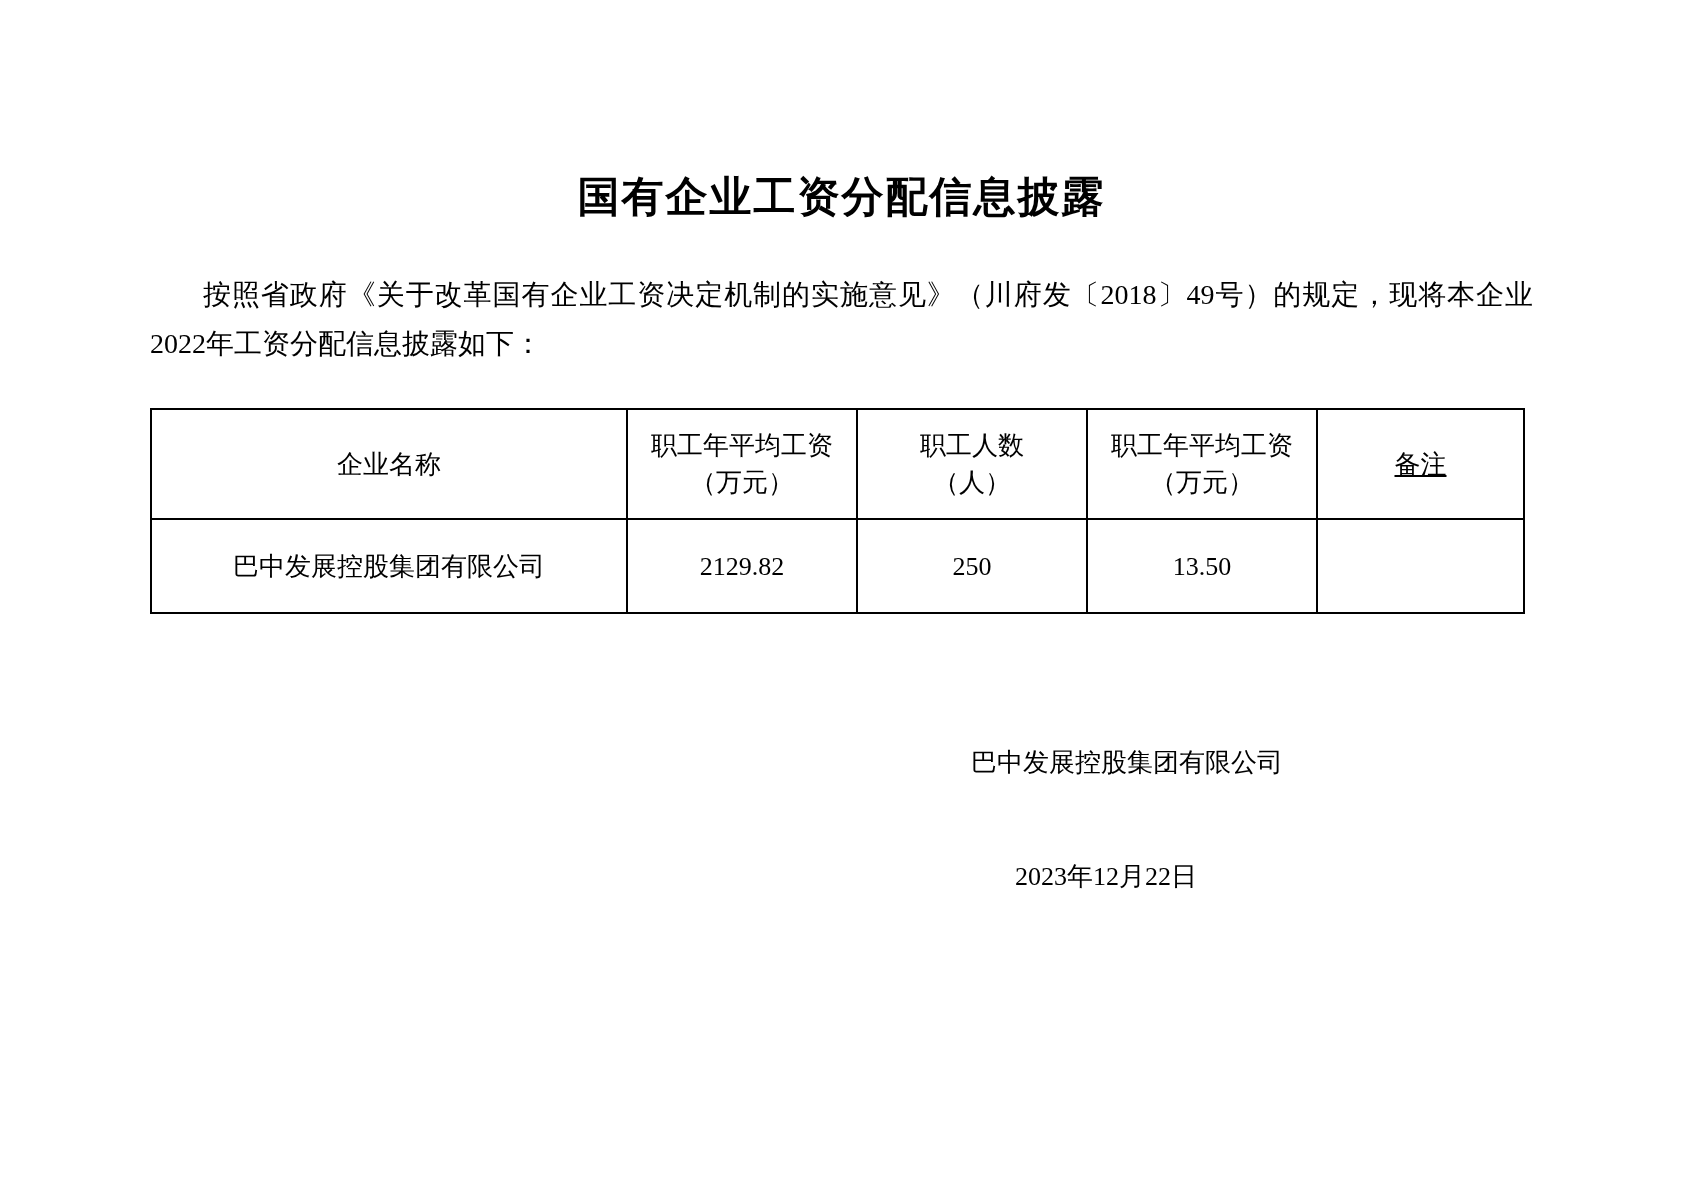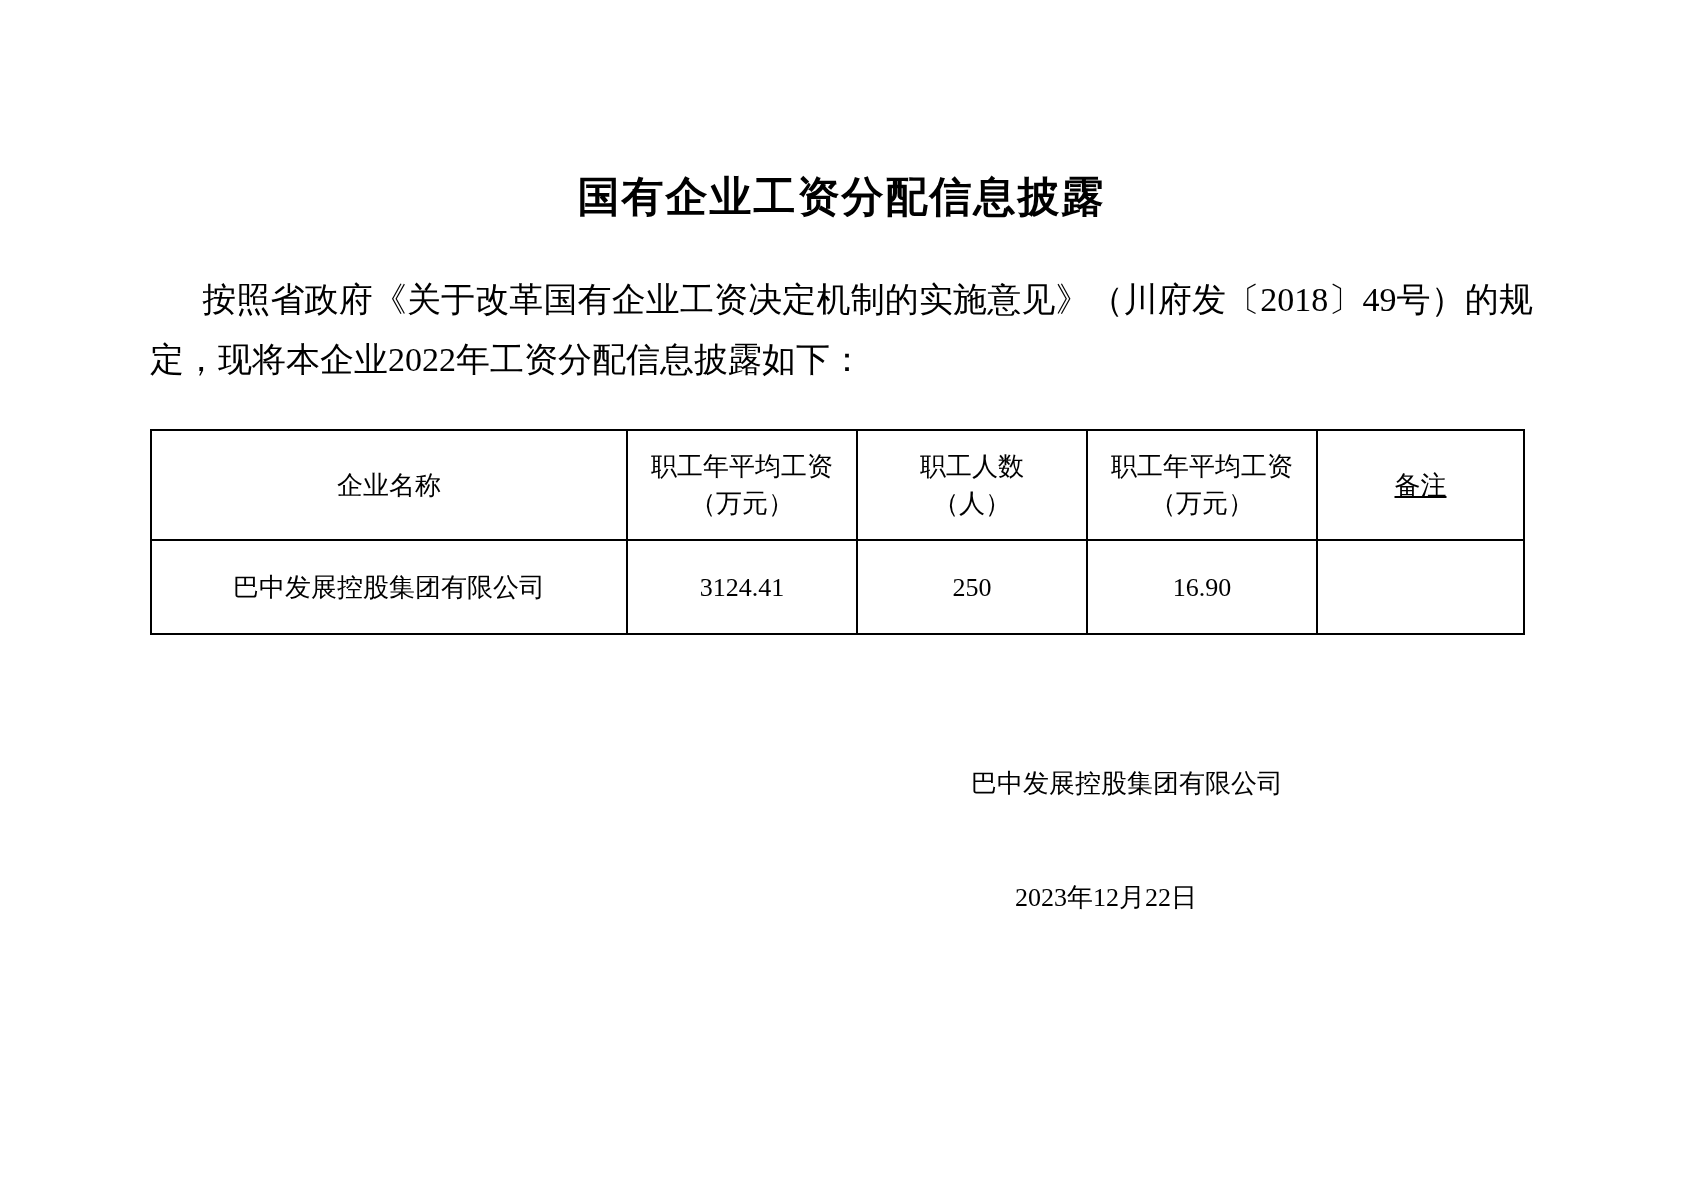--- a/index.html
+++ b/index.html
@@ -25,21 +25,21 @@
     font-size: 42px;
     font-weight: bold;
     letter-spacing: 2px;
     margin: 0;
     padding-top: 172px;
     line-height: 1.2;
   }
   .body-text {
     margin: 0;
     padding: 48px 150px 0 150px;
-    font-size: 34px;
+    font-size: 28px;
     line-height: 1.75;
     text-align: justify;
   }
   .body-text .indent {
     display: inline-block;
     width: 52px;
   }
   .table-wrap {
     padding: 40px 150px 0 150px;
   }
@@ -117,23 +117,23 @@
             <span class="hdr-line2">（万元）</span>
           </th>
           <th class="col-remark">
             <span>备注</span>
           </th>
         </tr>
       </thead>
       <tbody>
         <tr>
           <td>巴中发展控股集团有限公司</td>
-          <td>3124.41</td>
+          <td>2129.82</td>
           <td>250</td>
-          <td>16.90</td>
+          <td>13.50</td>
           <td></td>
         </tr>
       </tbody>
     </table>
   </div>
 
   <p class="signature">巴中发展控股集团有限公司</p>
   <p class="sign-date">2023年12月22日</p>
 
 </div>

